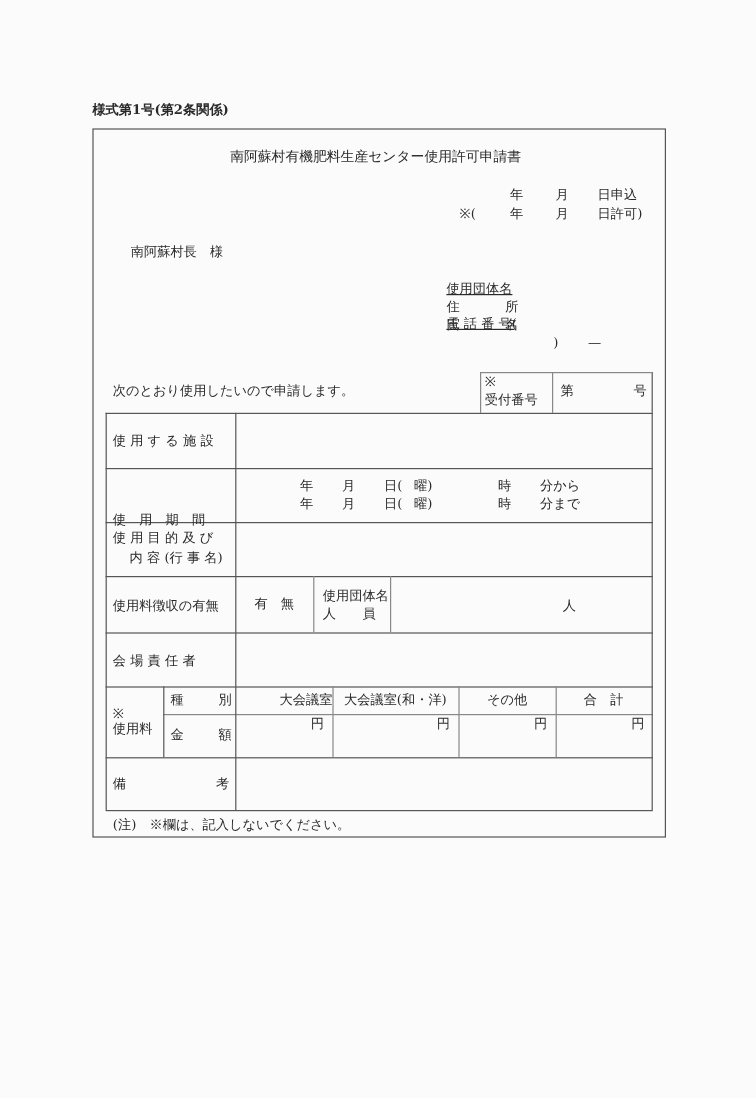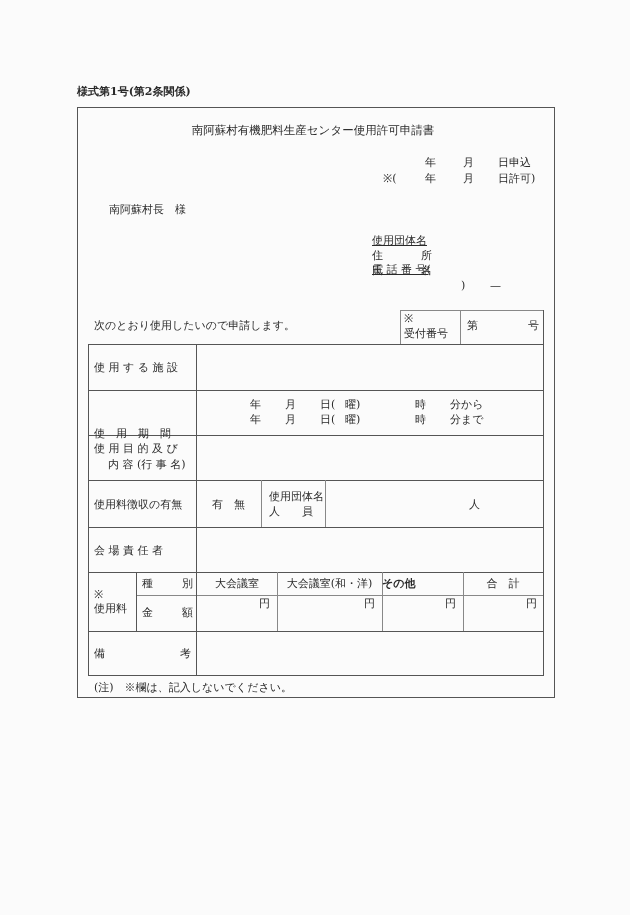--- a/index.html
+++ b/index.html
@@ -124,23 +124,23 @@
 <span class="abs" style="left:94px;top:545px;">会 場 責 任 者</span>
 <div class="field" style="left:198px;top:529px;width:344px;height:42px;"></div>
 
 <span class="abs" style="left:94px;top:589px;">※</span>
 <span class="abs" style="left:94px;top:604px;font-family:Liberation Mono, monospace;">使用料</span>
 <span class="abs" style="left:142px;top:578px;">種</span>
 <span class="abs" style="left:182px;top:578px;">別</span>
 <span class="abs" style="left:142px;top:607px;">金</span>
 <span class="abs" style="left:182px;top:607px;">額</span>
 
-<span class="abs" style="left:197px;width:80px;text-align:center;top:578px;">大会議室</span>
+<span class="abs" style="left:197px;width:80px;text-align:right;top:578px;">大会議室</span>
 <span class="abs" style="left:277px;width:105px;text-align:center;top:578px;">大会議室(和・洋)</span>
-<span class="abs" style="left:382px;width:81px;text-align:left;top:578px;font-weight:bold;">その他</span>
+<span class="abs" style="left:382px;width:81px;text-align:center;top:578px;">その他</span>
 <span class="abs" style="left:463px;width:80px;text-align:center;top:578px;">合　計</span>
 
 <span class="abs" style="left:259px;top:598px;">円</span>
 <span class="abs" style="left:364px;top:598px;">円</span>
 <span class="abs" style="left:445px;top:598px;">円</span>
 <span class="abs" style="left:526px;top:598px;">円</span>
 
 <span class="abs" style="left:94px;top:648px;">備</span>
 <span class="abs" style="left:180px;top:648px;">考</span>
 <div class="field" style="left:198px;top:633px;width:344px;height:41px;"></div>

